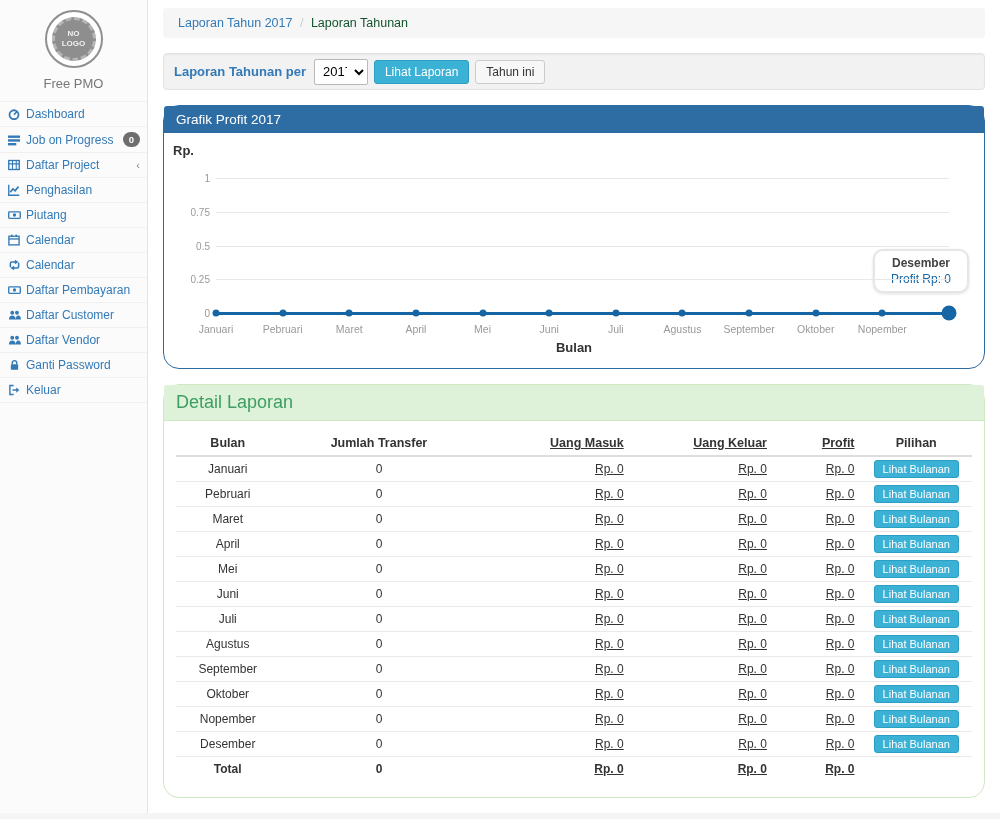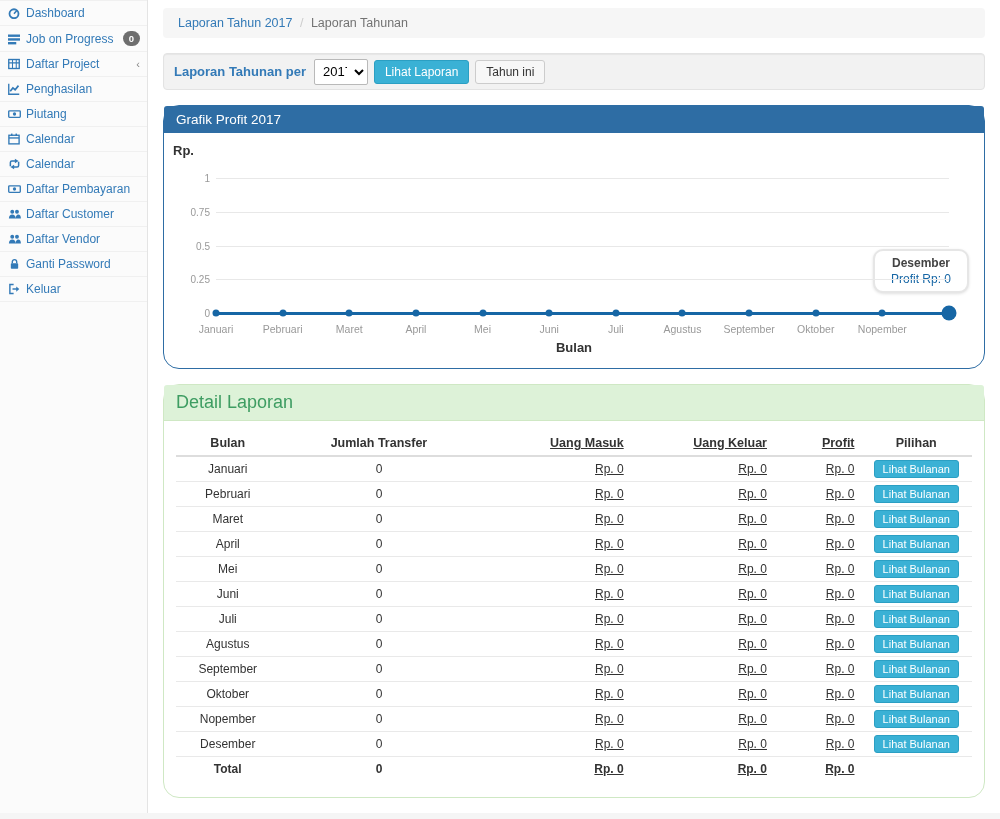--- a/index.html
+++ b/index.html
@@ -36,21 +36,21 @@
   .chevron { margin-left:auto; color:#888; font-size:11px; line-height:1; }
 
   
   .content { flex:1; padding:8px 15px 0 15px; }
   .breadcrumb {
     background:#f6f6f6; border-radius:4px; padding:8px 15px; font-size:12.5px;
     color:#999; margin-bottom:15px;
   }
   .breadcrumb a { color:#337ab7; text-decoration:none; }
   .breadcrumb .sep { margin:0 4px; color:#ccc; }
-  .breadcrumb .current { color:#737373; }
+  .breadcrumb .current { color:#14532d; }
 
   .well {
     background:#f2f2f2; border:1px solid #e3e3e3; border-radius:4px;
     box-shadow:inset 0 1px 1px rgba(0,0,0,.05);
     padding:5px 10px; display:flex; align-items:center; gap:6px; height:37px; margin-bottom:15px;
   }
   .well .flabel { color:#337ab7; font-weight:bold; font-size:13px; margin-right:2px; }
   select.year {
     height:26px; font-size:13px; padding:2px 4px; border:1px solid #b9b9b9; background:#fff;
     border-radius:2px; width:54px; font-family:"Liberation Sans", sans-serif;
@@ -102,20 +102,27 @@
   
   .footer { background:#f5f5f5; text-align:center; padding:10px 0 12px; font-size:12.5px; color:#555; }
   .footer a { color:#337ab7; text-decoration:none; }
 </style>
 </head>
 <body>
 
 <div class="layout">
 
   <aside class="sidebar">
+    <div class="logo-box">
+      <div class="logo-outer">
+        <div class="logo-inner">NO
+LOGO</div>
+      </div>
+      <div class="brand">Free PMO</div>
+    </div>
     <ul class="menu" id="sidebar-menu">
         <li class="menu-item">
           <span class="icon">
             <svg width="12" height="12" viewBox="0 0 16 16">
               <circle cx="8" cy="9" r="6" fill="none" stroke="#337ab7" stroke-width="2.4"></circle>
               <line x1="8" y1="9" x2="11.5" y2="5" stroke="#337ab7" stroke-width="2"></line>
             </svg>
           </span>
           <span class="label">Dashboard</span>
         </li>

